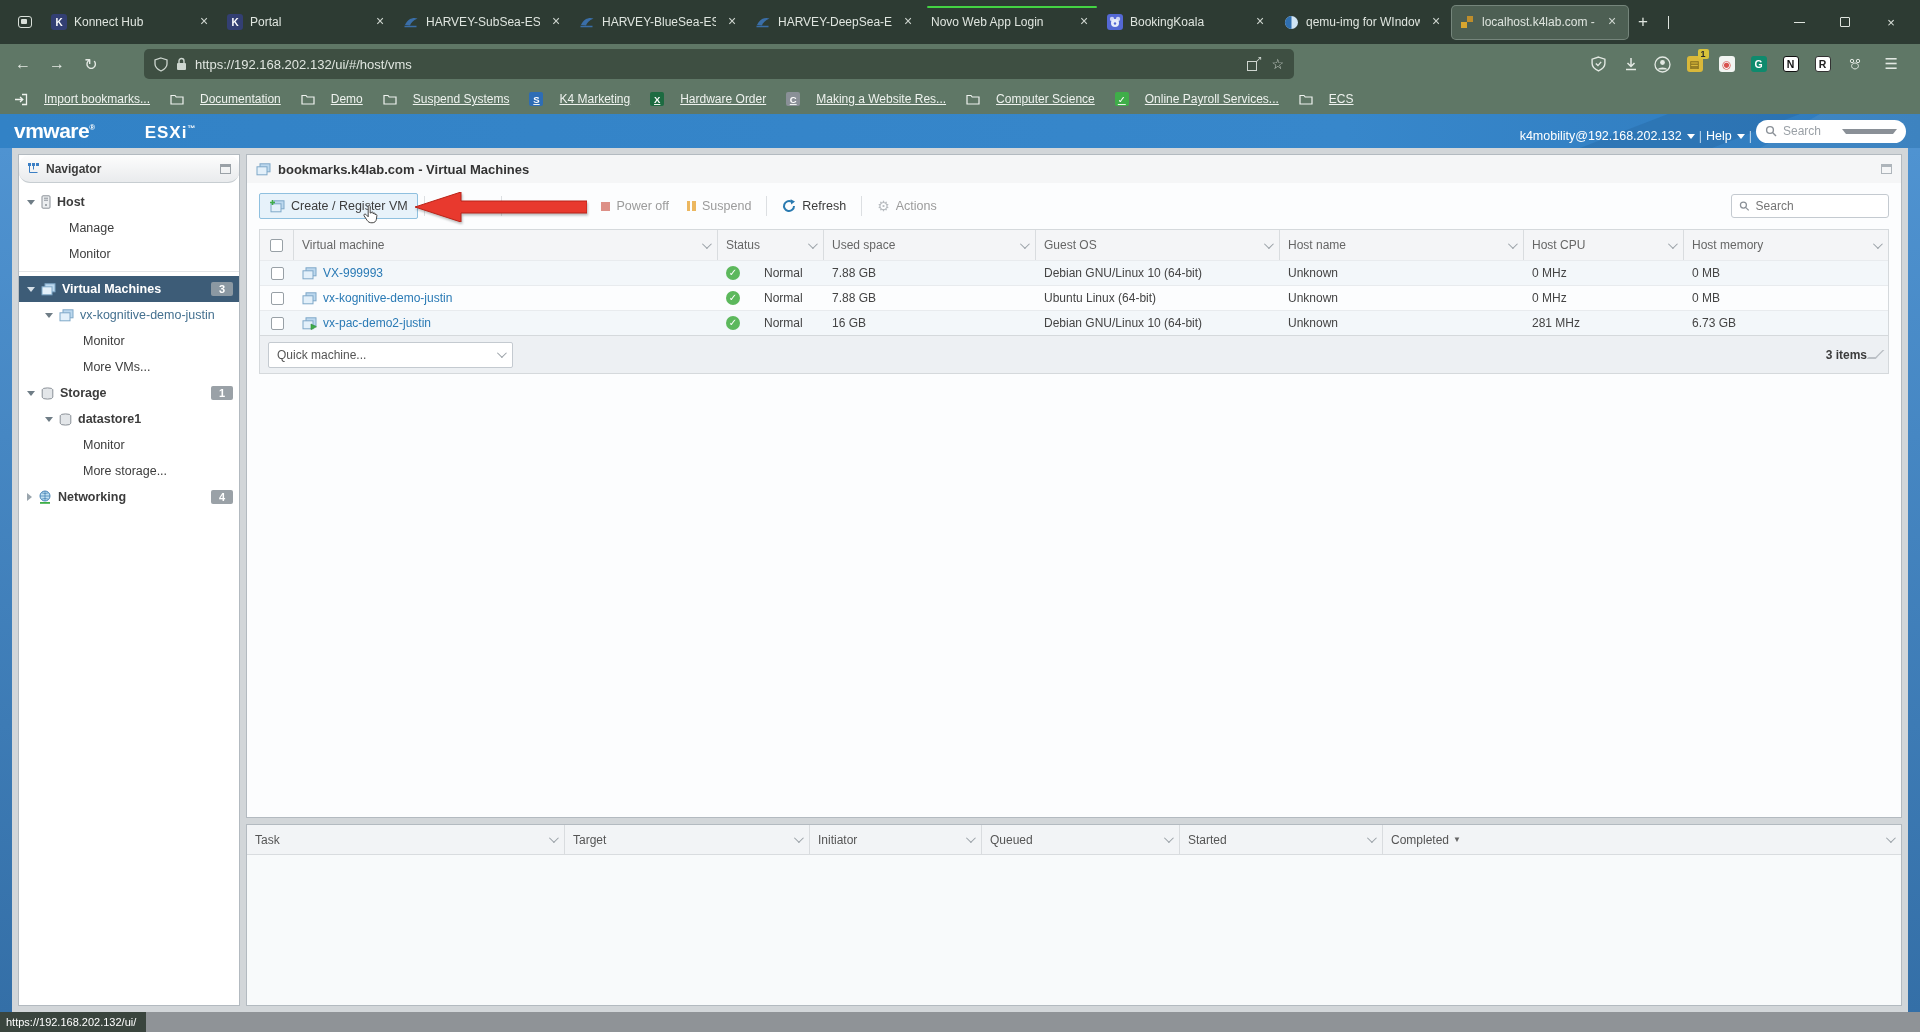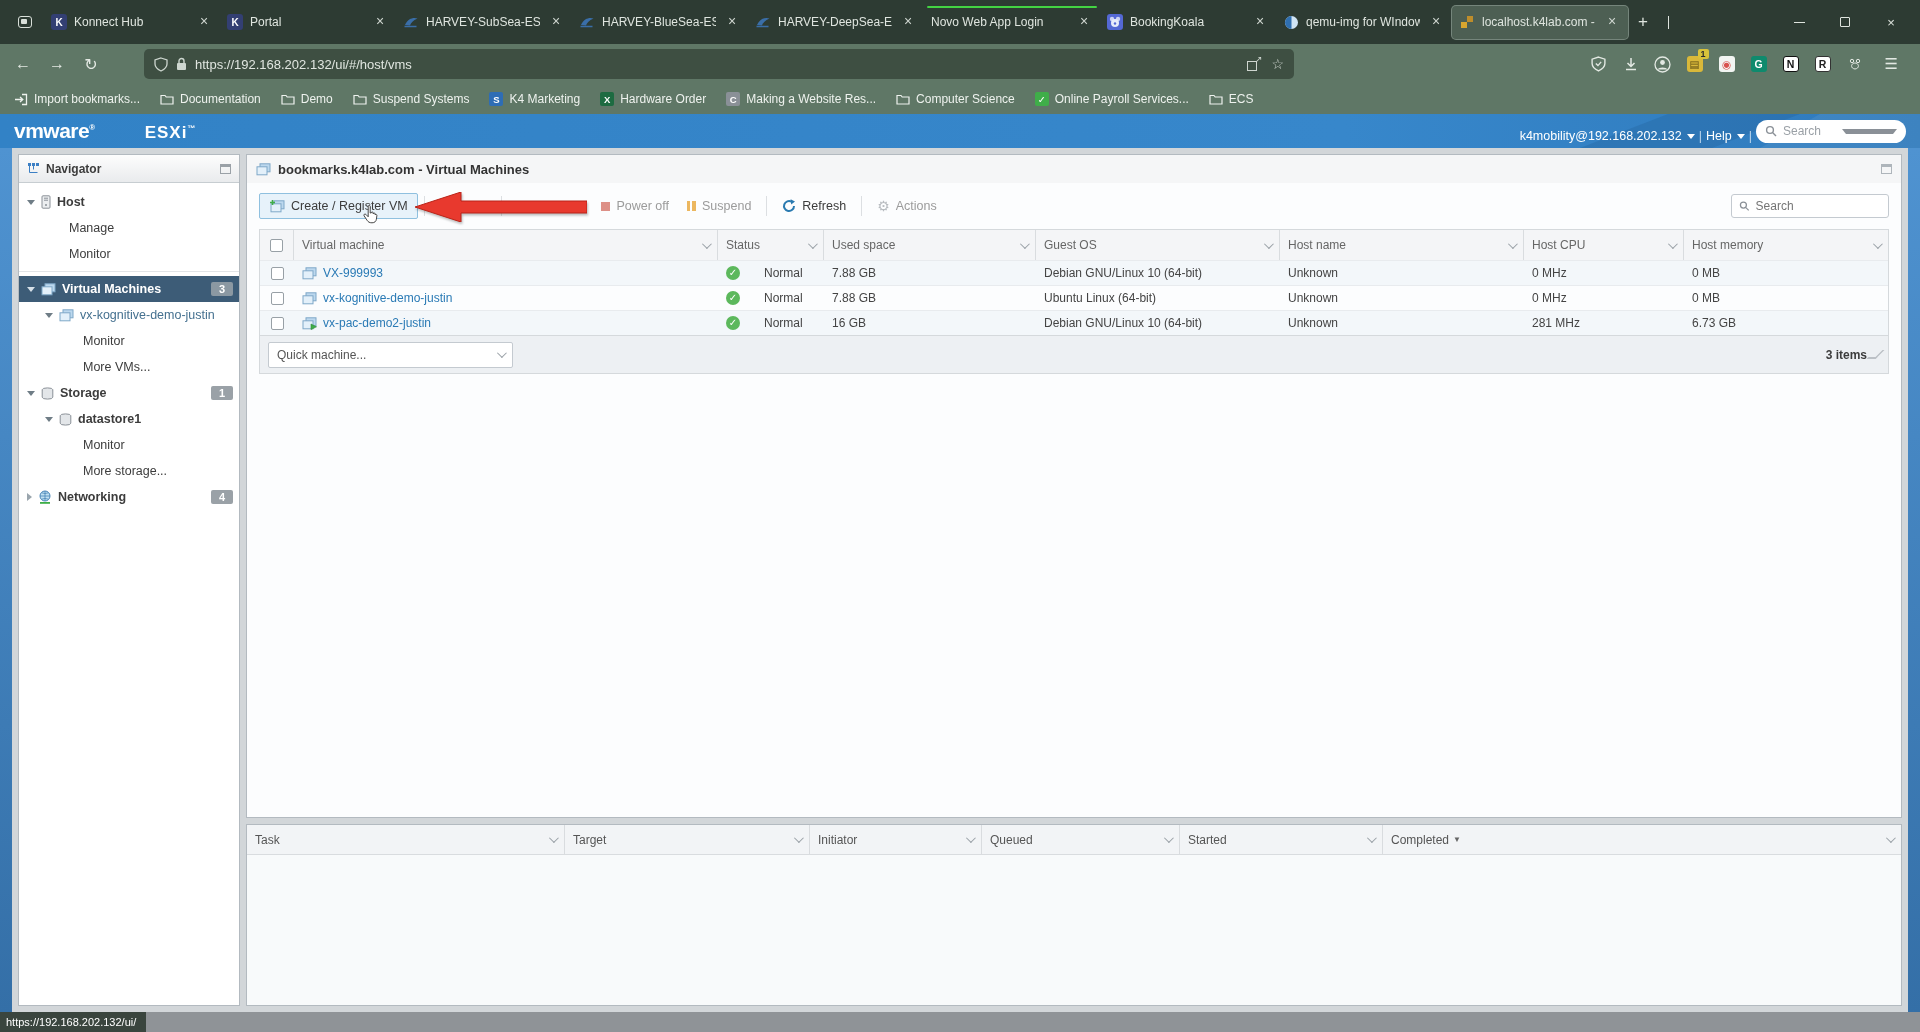--- a/index.html
+++ b/index.html
@@ -37,21 +37,21 @@
   .shots::before { content:""; position:absolute; left:0; bottom:0; width:8px; height:8px; border:1.5px solid #cfd6d0; }
   .shots::after { content:"↗"; position:absolute; right:-1px; top:-4px; font-size:9px; color:#cfd6d0; }
   .star { font-size:14px; color:#cfd6d0; }
   .extrow { margin-left:auto; display:flex; align-items:center; gap:12px; padding-right:6px; }
   .ext { width:20px; height:20px; display:flex; align-items:center; justify-content:center; font-size:12px; color:#e3e9e3; position:relative; }
   .ext .sq { width:16px; height:16px; border-radius:3px; display:flex; align-items:center; justify-content:center; font-size:10.5px; font-weight:bold; }
   .badge1 { position:absolute; top:-5px; right:-4px; background:#d9c23a; color:#2c2c2c; font-size:9px; padding:0 3px; border-radius:2px; font-weight:bold; }
   .menu3 { font-size:15px; color:#e3e9e3; padding:0 8px; }
 
   .bmbar { height:30px; background:#5f7766; display:flex; align-items:center; gap:20px; padding:0 14px; flex:none; }
-  .bm { display:flex; align-items:center; gap:6px; color:#eef2ee; font-size:12px; white-space:nowrap; }
+  .bm { display:flex; align-items:center; gap:16px; color:#eef2ee; font-size:12px; white-space:nowrap;text-decoration:underline; }
   .bm .fsq { width:14px; height:14px; border-radius:2px; display:flex; align-items:center; justify-content:center; font-size:9.5px; font-weight:bold; color:#fff; }
 
   
   .esxihead { height:34px; background:linear-gradient(90deg,#3282c6 0%,#3787cb 70%,#2f7abc 100%); display:flex; align-items:center; padding:0 14px; color:#fff; flex:none; position:relative; overflow:hidden; }
   .esxihead .poly1 { position:absolute; right:120px; top:0; width:220px; height:34px; background:rgba(20,70,120,0.18); clip-path:polygon(40% 0,100% 0,60% 100%,0 100%); }
   .esxihead .poly2 { position:absolute; right:-40px; top:0; width:200px; height:34px; background:rgba(255,255,255,0.07); clip-path:polygon(30% 0,100% 0,100% 100%,0 100%); }
   .logo { display:flex; align-items:baseline; gap:10px; z-index:1; }
   .logo .vmw { font-weight:bold; font-size:21px; letter-spacing:-0.5px; }
   .logo .vmw sup { font-size:8px; }
   .logo .esx { font-weight:bold; font-size:17px; letter-spacing:1px;padding-left:40px; }
@@ -61,21 +61,21 @@
   .caret { display:inline-block; width:0; height:0; border-left:4px solid transparent; border-right:4px solid transparent; border-top:5px solid #fff; margin-left:5px; vertical-align:middle; }
   .hsearch { background:#fff; border-radius:12px; height:23px; width:150px; display:flex; align-items:center; padding:0 9px; gap:6px; }
   .hsearch span { color:#9aa0a6; font-size:12px; flex:1; }
   .hsearch .caret { border-top-color:#8a9097; }
 
   
   .app { flex:1; background:linear-gradient(180deg,#4f93d1,#346fa7); padding:0 12px; display:flex; min-height:0; }
   .workspace { flex:1; background:#d2d6d9; padding:6px; display:flex; gap:6px; min-height:0; }
 
   .sidebar { width:222px; background:#fff; border:1px solid #b3bac0; display:flex; flex-direction:column; flex:none; font-size:12.5px; color:#3c3c3c; }
-  .sb-head { height:28px; background:linear-gradient(#fdfdfd,#e9ebed); border-bottom:1px solid #c7cdd1; display:flex; align-items:center; gap:6px; padding:0 8px; font-weight:bold; font-size:12px; flex:none; }
+  .sb-head { height:28px; background:linear-gradient(#fdfdfd,#e9ebed); border-bottom:1px solid #c7cdd1; display:flex; align-items:center; gap:6px; padding:0 8px; font-weight:bold; font-size:12px; flex:none;border-radius:11px; }
   .pctl { margin-left:auto; width:11px; height:10px; border:1.3px solid #9aa1a7; border-top-width:3px; }
   .sbrow { height:26px; display:flex; align-items:center; gap:6px; padding:0 8px; position:relative; }
   .sbrow .lbl { white-space:nowrap; }
   .sbrow.bold { font-weight:bold; }
   .sbrow.sel { background:#3d5c77; color:#fff; }
   .sbrow.link { color:#44708f; }
   .tri { width:0; height:0; border-left:4.5px solid transparent; border-right:4.5px solid transparent; border-top:5.5px solid #6f7d86; flex:none; }
   .tri.r { border-top:4.5px solid transparent; border-bottom:4.5px solid transparent; border-left:5.5px solid #9aa5ad; border-right:none; }
   .sbrow.sel .tri { border-top-color:#d6e0e8; }
   .sbadge { position:absolute; right:6px; background:#9aa1a7; color:#fff; font-size:11px; font-weight:bold; padding:1px 8px; border-radius:2px; }

